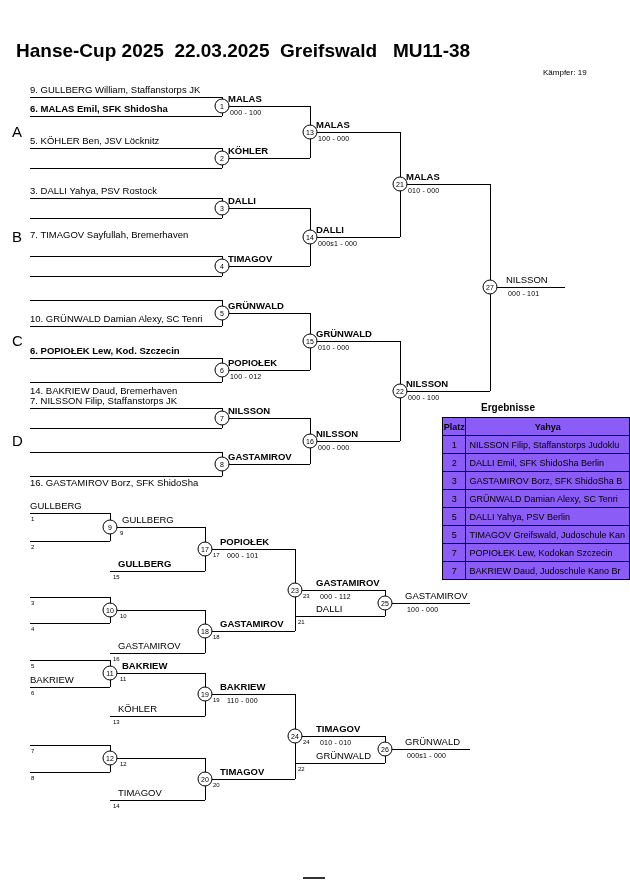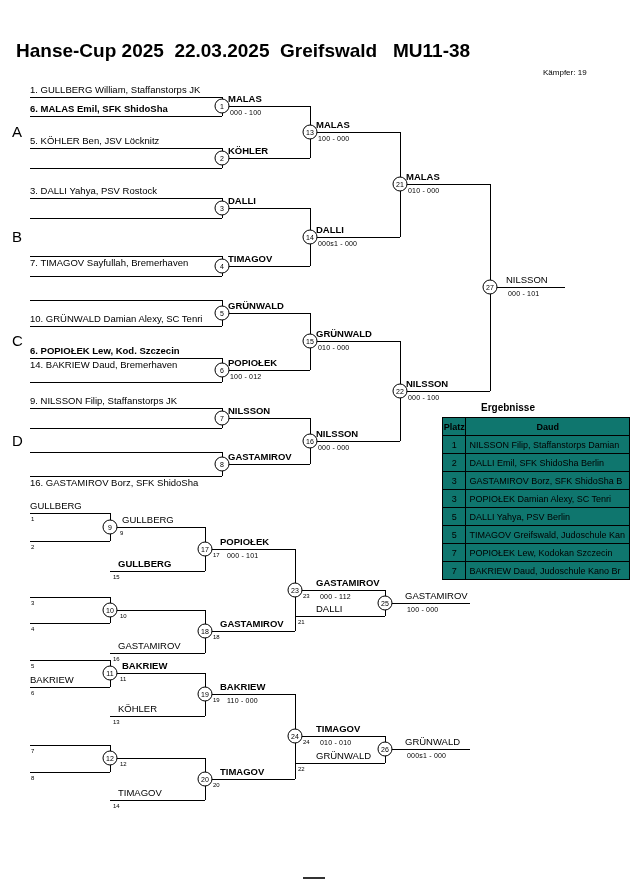--- a/index.html
+++ b/index.html
@@ -13,21 +13,21 @@
   .n{position:absolute;font-size:9.5px;font-weight:bold;white-space:nowrap;line-height:1;z-index:2;font-style:normal}
   .n.p{font-weight:normal}
   .s{position:absolute;font-size:9.5px;white-space:nowrap;line-height:1;z-index:2}
   .s.b{font-weight:bold}
   .sc{position:absolute;font-size:7px;white-space:nowrap;line-height:1;letter-spacing:.2px;z-index:2}
   .t{position:absolute;font-size:6px;line-height:1;z-index:2}
   .sec{position:absolute;font-size:15px;line-height:1}
   .title{position:absolute;top:40px;left:16px;width:100%;text-align:left;font-size:19px;font-weight:bold;white-space:pre}
   .kampfer{position:absolute;left:543px;top:68px;font-size:8px}
   .res-title{position:absolute;left:418px;top:402px;width:180px;text-align:center;font-size:10px;font-weight:bold}
-  table.res{position:absolute;left:442px;top:417px;border-collapse:collapse;table-layout:fixed;z-index:2;background:#0f766e}
+  table.res{position:absolute;left:442px;top:417px;border-collapse:collapse;table-layout:fixed;z-index:2;background:#8b5cf6}
   .res th,.res td{border:1px solid #000;font-size:9px;height:17px;padding:0;white-space:nowrap;overflow:hidden}
   .res th{text-align:center;font-weight:bold}
   .res td.pl{text-align:center}
   .res td.nm{padding-left:3px;text-align:left}
   .fold{position:absolute;background:#333}
 </style>
 </head>
 <body>
 
 <div class="page">
@@ -100,29 +100,29 @@
   <b class="c" style="left:222px;top:418px">7</b>
   <b class="c" style="left:222px;top:464px">8</b>
   <b class="c" style="left:310px;top:132px">13</b>
   <b class="c" style="left:310px;top:237px">14</b>
   <b class="c" style="left:310px;top:341px">15</b>
   <b class="c" style="left:310px;top:441px">16</b>
   <b class="c" style="left:400px;top:184px">21</b>
   <b class="c" style="left:400px;top:391px">22</b>
   <b class="c" style="left:490px;top:287px">27</b>
 
-  <span class="s" style="left:30px;top:85px">1. GULLBERG William, Staffanstorps JK</span>
+  <span class="s" style="left:30px;top:85px">9. GULLBERG William, Staffanstorps JK</span>
   <span class="s b" style="left:30px;top:104px">6. MALAS Emil, SFK ShidoSha</span>
   <span class="s" style="left:30px;top:136px">5. KÖHLER Ben, JSV Löcknitz</span>
   <span class="s" style="left:30px;top:186px">3. DALLI Yahya, PSV Rostock</span>
-  <span class="s" style="left:30px;top:258px">7. TIMAGOV Sayfullah, Bremerhaven</span>
+  <span class="s" style="left:30px;top:230px">7. TIMAGOV Sayfullah, Bremerhaven</span>
   <span class="s" style="left:30px;top:314px">10. GRÜNWALD Damian Alexy, SC Tenri</span>
   <span class="s b" style="left:30px;top:346px">6. POPIOŁEK Lew, Kod. Szczecin</span>
-  <span class="s" style="left:30px;top:360px">14. BAKRIEW Daud, Bremerhaven</span>
-  <span class="s" style="left:30px;top:396px">9. NILSSON Filip, Staffanstorps JK</span>
+  <span class="s" style="left:30px;top:386px">14. BAKRIEW Daud, Bremerhaven</span>
+  <span class="s" style="left:30px;top:396px">7. NILSSON Filip, Staffanstorps JK</span>
   <span class="s" style="left:30px;top:478px">16. GASTAMIROV Borz, SFK ShidoSha</span>
 
   <b class="n" style="left:228px;top:94px">MALAS</b>
   <span class="sc" style="left:230px;top:109px">000 - 100</span>
   <b class="n" style="left:228px;top:146px">KÖHLER</b>
   <b class="n" style="left:228px;top:196px">DALLI</b>
   <b class="n" style="left:228px;top:254px">TIMAGOV</b>
   <b class="n" style="left:228px;top:301px">GRÜNWALD</b>
   <b class="n" style="left:228px;top:358px">POPIOŁEK</b>
   <span class="sc" style="left:230px;top:373px">100 - 012</span>
@@ -249,37 +249,37 @@
 
   <div class="res-title">Ergebnisse</div>
   <table class="res">
     <colgroup>
         <col style="width:42px">
         <col style="width:218px">
       </colgroup>
     <tbody>
         <tr>
       <th>Platz</th>
-      <th>Daud</th>
+      <th>Yahya</th>
     </tr>
     <tr>
       <td class="pl">1</td>
-      <td class="nm">NILSSON Filip, Staffanstorps Damian</td>
+      <td class="nm">NILSSON Filip, Staffanstorps Judoklu</td>
     </tr>
     <tr>
       <td class="pl">2</td>
       <td class="nm">DALLI Emil, SFK ShidoSha Berlin</td>
     </tr>
     <tr>
       <td class="pl">3</td>
       <td class="nm">GASTAMIROV Borz, SFK ShidoSha B</td>
     </tr>
     <tr>
       <td class="pl">3</td>
-      <td class="nm">POPIOŁEK Damian Alexy, SC Tenri</td>
+      <td class="nm">GRÜNWALD Damian Alexy, SC Tenri</td>
     </tr>
     <tr>
       <td class="pl">5</td>
       <td class="nm">DALLI Yahya, PSV Berlin</td>
     </tr>
     <tr>
       <td class="pl">5</td>
       <td class="nm">TIMAGOV Greifswald, Judoschule Kan</td>
     </tr>
     <tr>

